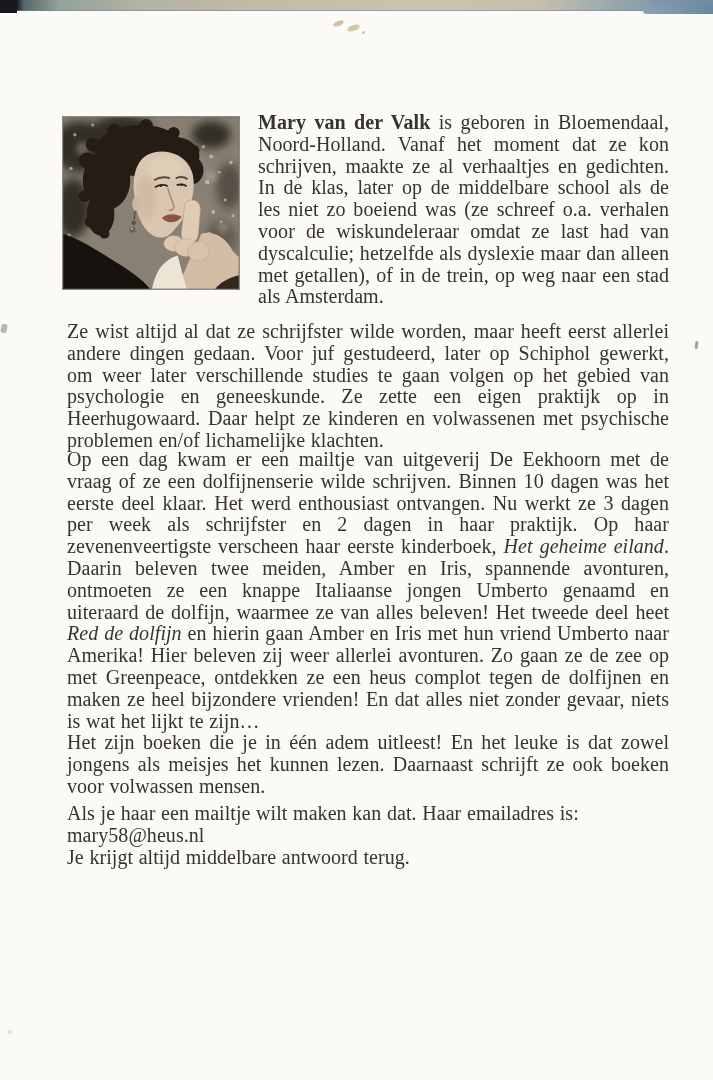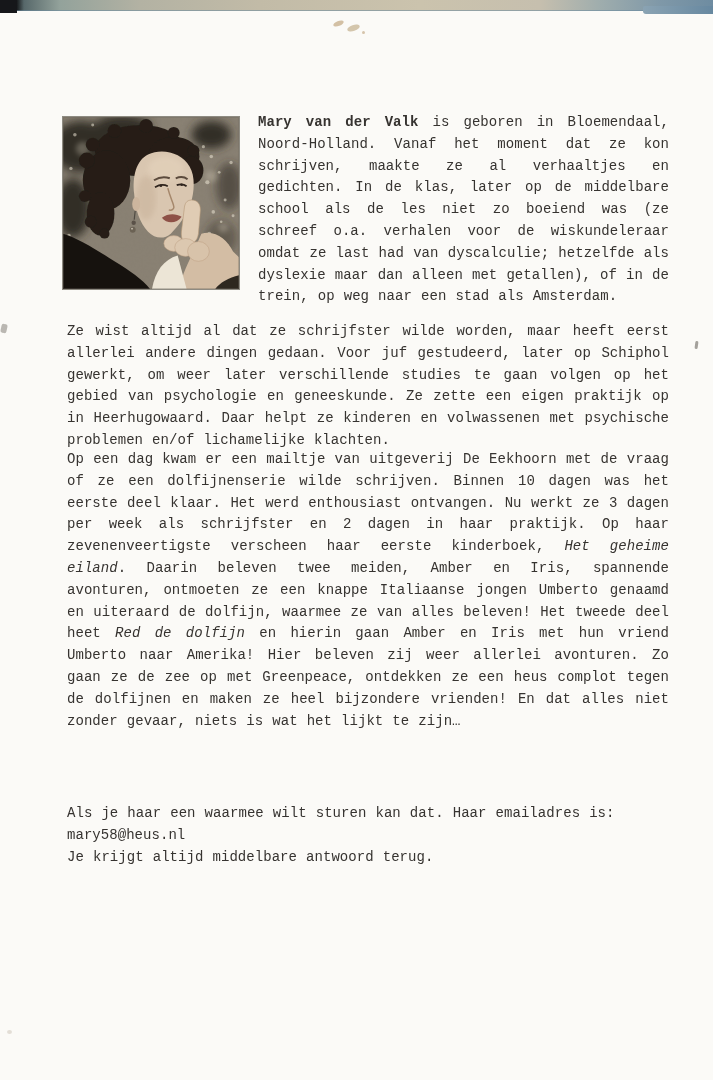--- a/index.html
+++ b/index.html
@@ -34,22 +34,22 @@
   .speck-right{position:absolute;top:341px;left:695px;width:3px;height:8px;background:#8f8b84;
     opacity:.8;border-radius:2px;transform:rotate(8deg);}
   .speck-bottom{position:absolute;top:1030px;left:7px;width:5px;height:4px;background:#e3ded6;
     border-radius:50%;}
   
   .intro-row{position:absolute;top:116px;left:62px;width:607px;display:flex;gap:18px;}
   .photo-frame{flex:0 0 178px;width:178px;height:174px;border:1px solid #8e8b82;
     box-sizing:border-box;overflow:hidden;background:#8a8274;}
   .photo-frame svg{display:block;}
   .body-text{
-    font-size:14px;line-height:21.8px;text-align:justify;
-    word-spacing:.6px;letter-spacing:.05px;hyphens:manual;font-family:Liberation Mono, monospace;
+    font-size:20px;line-height:21.8px;text-align:justify;
+    word-spacing:.6px;letter-spacing:.05px;hyphens:manual;
   }
   .intro-text{flex:1;margin:-4px 0 0 0;}
   .intro-text b{font-weight:bold;}
   .para{position:absolute;left:67px;width:602px;margin:0;}
   #p-career{top:321px;}
   #p-books{top:449px;}
   #p-personal{top:803px;}
   .book-title{font-style:italic;}
 </style>
 </head>
@@ -176,21 +176,22 @@
         <rect x="0.5" y="0.5" width="177" height="173" fill="none" stroke="#6f6a60" opacity=".35"></rect>
       </svg>
     </div>
     <p class="body-text intro-text"><b>Mary van der Valk</b><span> is geboren in Bloemendaal, Noord-Holland. Vanaf het moment dat ze kon schrijven, maakte ze al verhaaltjes en gedichten. In de klas, later op de middelbare school als de les niet zo boeiend was (ze schreef o.a. verhalen voor de wiskundeleraar omdat ze last had van dyscalculie; hetzelfde als dyslexie maar dan alleen met getallen), of in de trein, op weg naar een stad als Amsterdam.</span></p>
   </div>
 
   <p class="para body-text" id="p-career">Ze wist altijd al dat ze schrijfster wilde worden, maar heeft eerst allerlei andere dingen gedaan. Voor juf gestudeerd, later op Schiphol gewerkt, om weer later verschillende studies te gaan volgen op het gebied van psychologie en genees­kunde. Ze zette een eigen praktijk op in Heerhugowaard. Daar helpt ze kinde­ren en volwassenen met psychische problemen en/of lichamelijke klachten.</p>
 
   <div class="para body-text" id="p-books">
     <div><span>Op een dag kwam er een mailtje van uitgeverij De Eekhoorn met de vraag of ze een dolfijnenserie wilde schrijven. Binnen 10 dagen was het eerste deel klaar. Het werd enthousiast ontvangen. Nu werkt ze 3 dagen per week als schrijfster en 2 dagen in haar praktijk. Op haar zevenenveertigste verscheen haar eerste kinderboek, </span><i class="book-title">Het geheime eiland</i><span>. Daarin beleven twee meiden, Amber en Iris, spannende avonturen, ontmoeten ze een knappe Italiaanse jongen Umberto genaamd en uiteraard de dolfijn, waarmee ze van alles beleven! Het tweede deel heet </span><i class="book-title">Red de dolfijn</i><span> en hierin gaan Amber en Iris met hun vriend Umberto naar Amerika! Hier beleven zij weer allerlei avonturen. Zo gaan ze de zee op met Greenpeace, ontdekken ze een heus complot tegen de dolfijnen en maken ze heel bijzondere vrienden! En dat alles niet zonder gevaar, niets is wat het lijkt te zijn…</span></div>
+    <div>Het zijn boeken die je in één adem uitleest! En het leuke is dat zowel jongens als meisjes het kunnen lezen. Daarnaast schrijft ze ook boeken voor volwassen mensen.</div>
   </div>
 
   <div class="para body-text" id="p-personal">
-    <div>Als je haar een waarmee wilt sturen kan dat. Haar emailadres is:</div>
+    <div>Als je haar een mailtje wilt maken kan dat. Haar emailadres is:</div>
     <div>mary58@heus.nl</div>
     <div>Je krijgt altijd middelbare antwoord terug.</div>
   </div>
 
 </div>
 
 </body></html>

